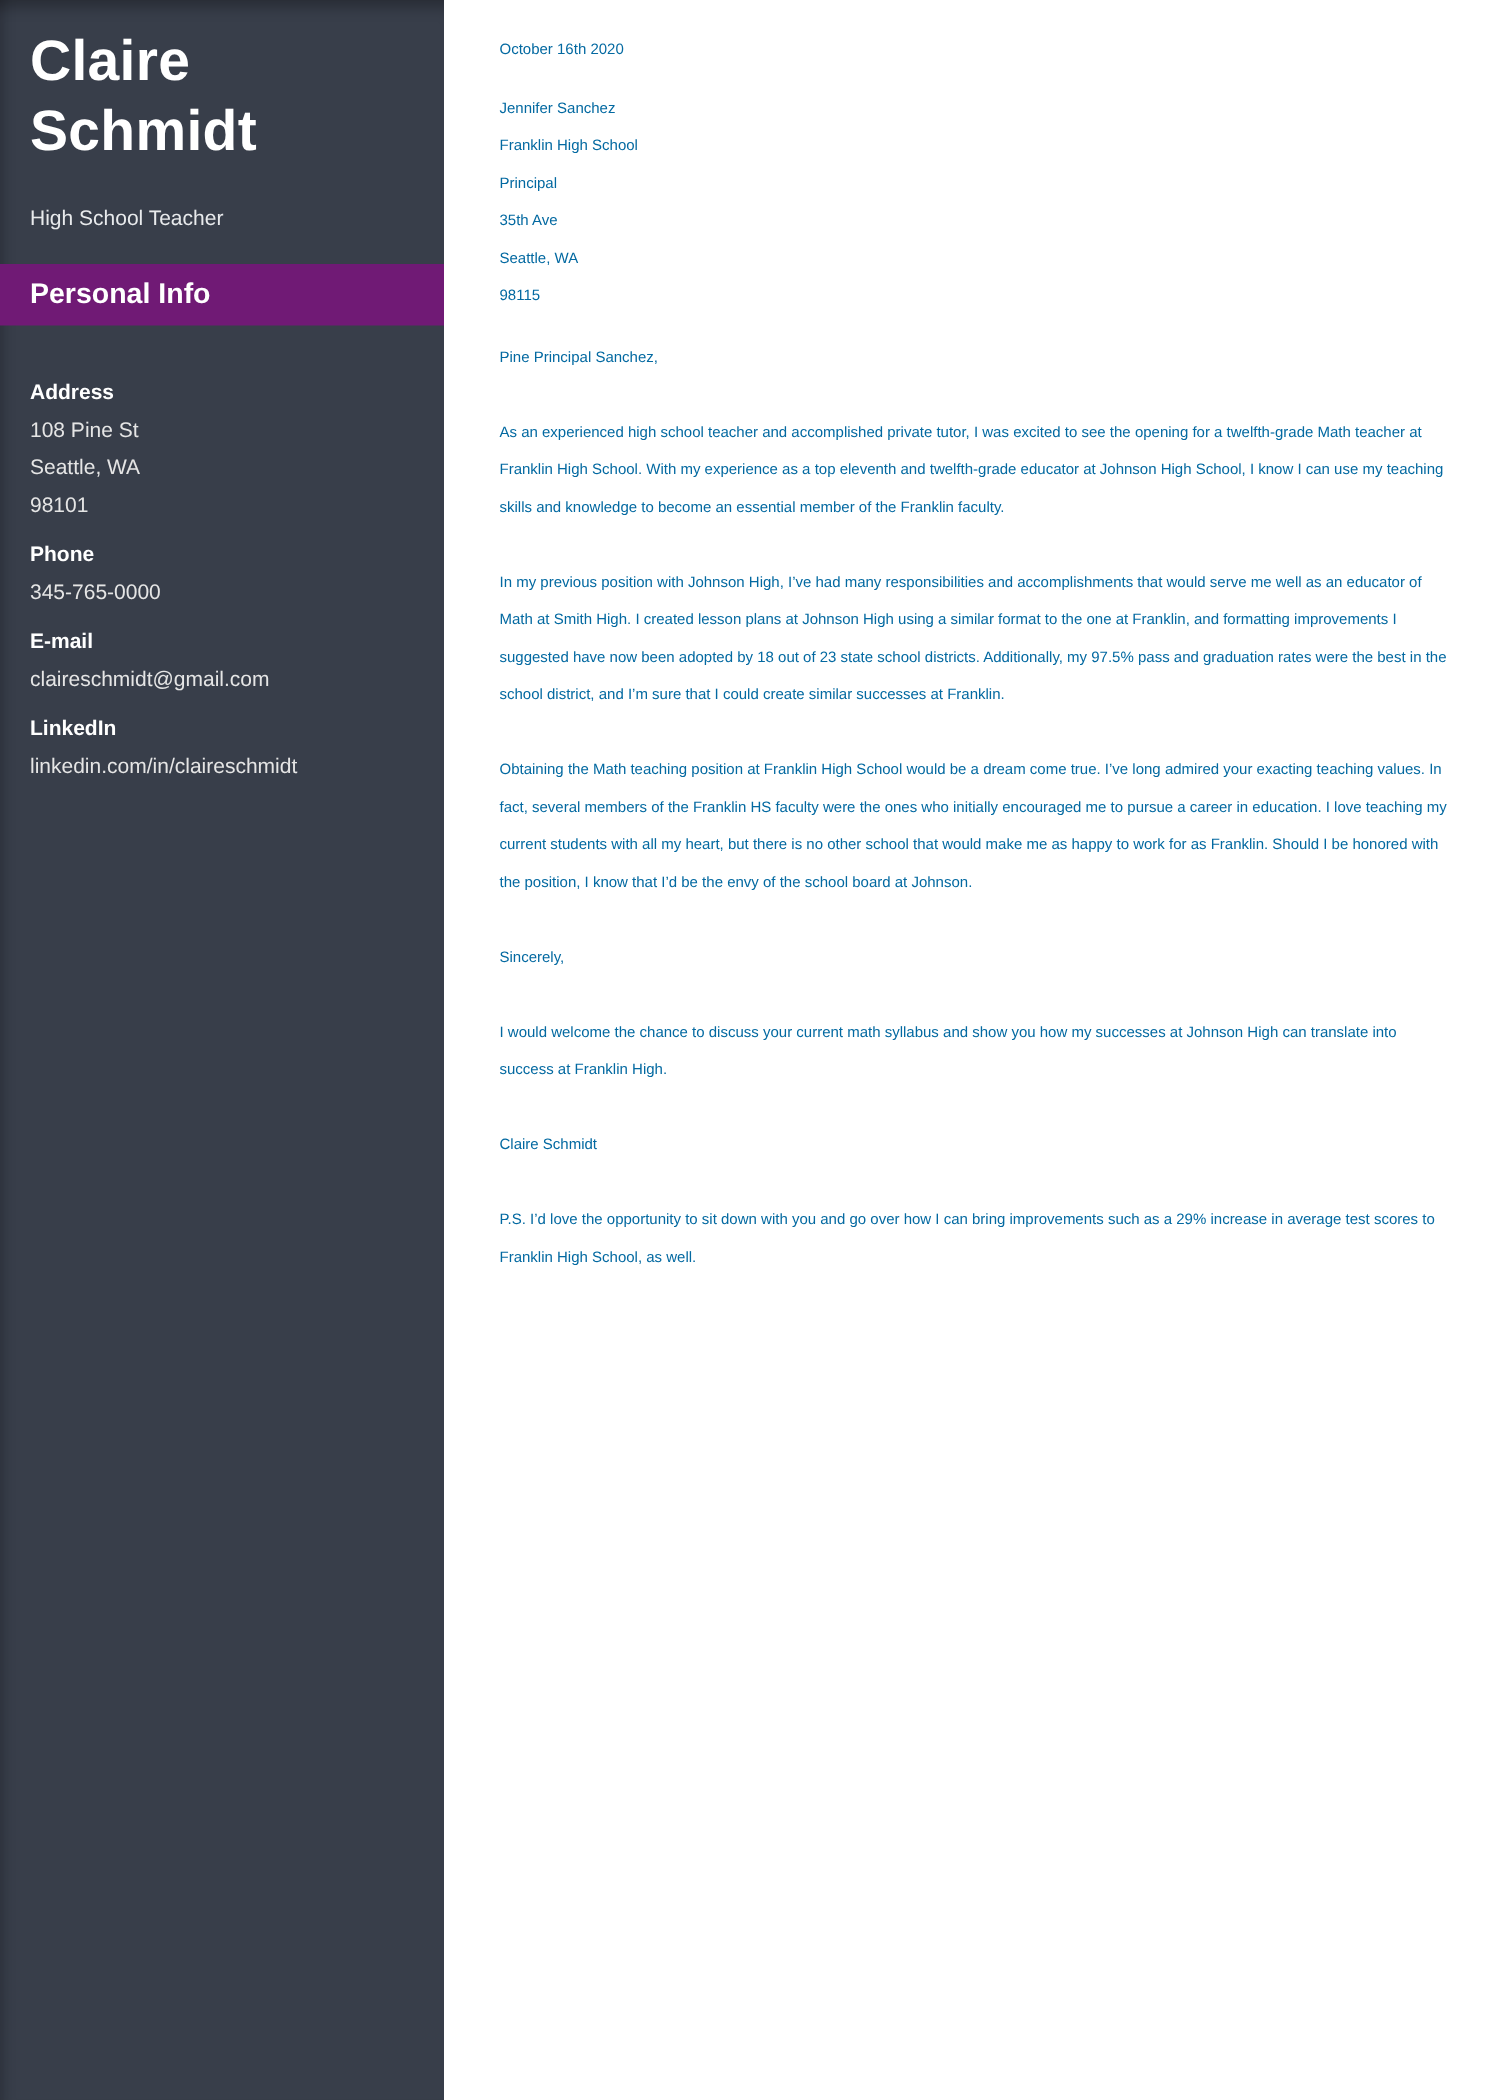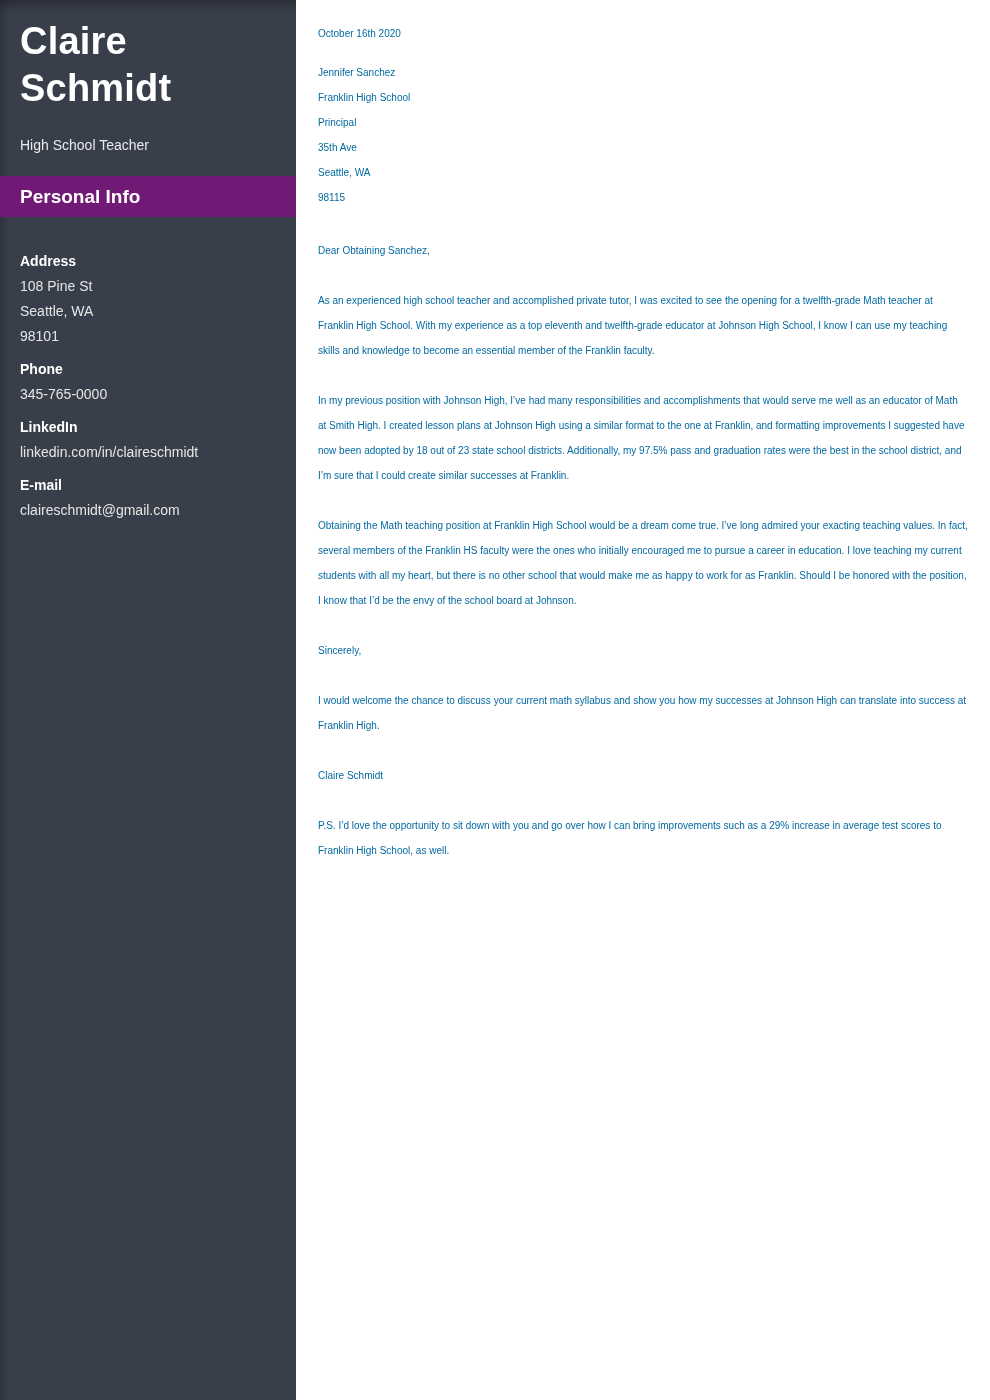--- a/index.html
+++ b/index.html
@@ -7,20 +7,21 @@
     padding: 0;
     background: #ffffff;
     font-family: "Liberation Sans", sans-serif;
   }
   .page {
     width: 990px;
     height: 1400px;
     display: flex;
     overflow: hidden;
     background: #ffffff;
+    gap: 15px;
   }
   
   .sidebar {
     width: 296px;
     flex-shrink: 0;
     background: #383e4a;
     color: #ffffff;
     box-shadow: inset 0 12px 9px -7px rgba(0,0,0,0.28),
                 inset 10px 0 8px -7px rgba(0,0,0,0.18);
   }
@@ -69,21 +70,21 @@
   }
   
   .letter {
     flex: 1;
     padding: 21px 22px 0 22px;
     font-size: 10px;
     line-height: 25px;
     color: #0369a1;
   }
   .letter-date { margin: 0 0 14px 0; }
-  .recipient   { margin: 0 0 28px 0; }
+  .recipient   { margin: 0 0 16px 0; }
   .letter p    { margin: 0 0 25px 0; }
 </style>
 </head>
 <body>
 
 <div class="page">
 
   <aside class="sidebar">
     <div class="sidebar-header">
       <h1 class="candidate-name">Claire Schmidt</h1>
@@ -99,43 +100,43 @@
         <div class="info-label">Address</div>
         <div class="info-value">108 Pine St</div>
         <div class="info-value">Seattle, WA</div>
         <div class="info-value">98101</div>
       </div>
       <div class="info-group">
         <div class="info-label">Phone</div>
         <div class="info-value">345-765-0000</div>
       </div>
       <div class="info-group">
+        <div class="info-label">E-mail</div>
+        <div class="info-value">claireschmidt@gmail.com</div>
+      </div>
+      <div class="info-group">
         <div class="info-label">LinkedIn</div>
         <div class="info-value">linkedin.com/in/claireschmidt</div>
-      </div>
-      <div class="info-group">
-        <div class="info-label">E-mail</div>
-        <div class="info-value">claireschmidt@gmail.com</div>
       </div>
     </div>
   </aside>
 
   <main class="letter">
     <div class="letter-date">October 16th 2020</div>
 
     <div class="recipient">
       <div>Jennifer Sanchez</div>
       <div>Franklin High School</div>
       <div>Principal</div>
       <div>35th Ave</div>
       <div>Seattle, WA</div>
       <div>98115</div>
     </div>
 
-    <p>Dear Obtaining Sanchez,</p>
+    <p>Pine Principal Sanchez,</p>
     <p>As an experienced high school teacher and accomplished private tutor, I was excited to see the opening for a twelfth-grade Math teacher at Franklin High School. With my experience as a top eleventh and twelfth-grade educator at Johnson High School, I know I can use my teaching skills and knowledge to become an essential member of the Franklin faculty.</p>
     <p>In my previous position with Johnson High, I’ve had many responsibilities and accomplishments that would serve me well as an educator of Math at Smith High. I created lesson plans at Johnson High using a similar format to the one at Franklin, and formatting improvements I suggested have now been adopted by 18 out of 23 state school districts. Additionally, my 97.5% pass and graduation rates were the best in the school district, and I’m sure that I could create similar successes at Franklin.</p>
     <p>Obtaining the Math teaching position at Franklin High School would be a dream come true. I’ve long admired your exacting teaching values. In fact, several members of the Franklin HS faculty were the ones who initially encouraged me to pursue a career in education. I love teaching my current students with all my heart, but there is no other school that would make me as happy to work for as Franklin. Should I be honored with the position, I know that I’d be the envy of the school board at Johnson.</p>
     <p>Sincerely,</p>
     <p>I would welcome the chance to discuss your current math syllabus and show you how my successes at Johnson High can translate into success at Franklin High.</p>
     <p>Claire Schmidt</p>
     <p>P.S. I’d love the opportunity to sit down with you and go over how I can bring improvements such as a 29% increase in average test scores to Franklin High School, as well.</p>
   </main>
 
 </div>

